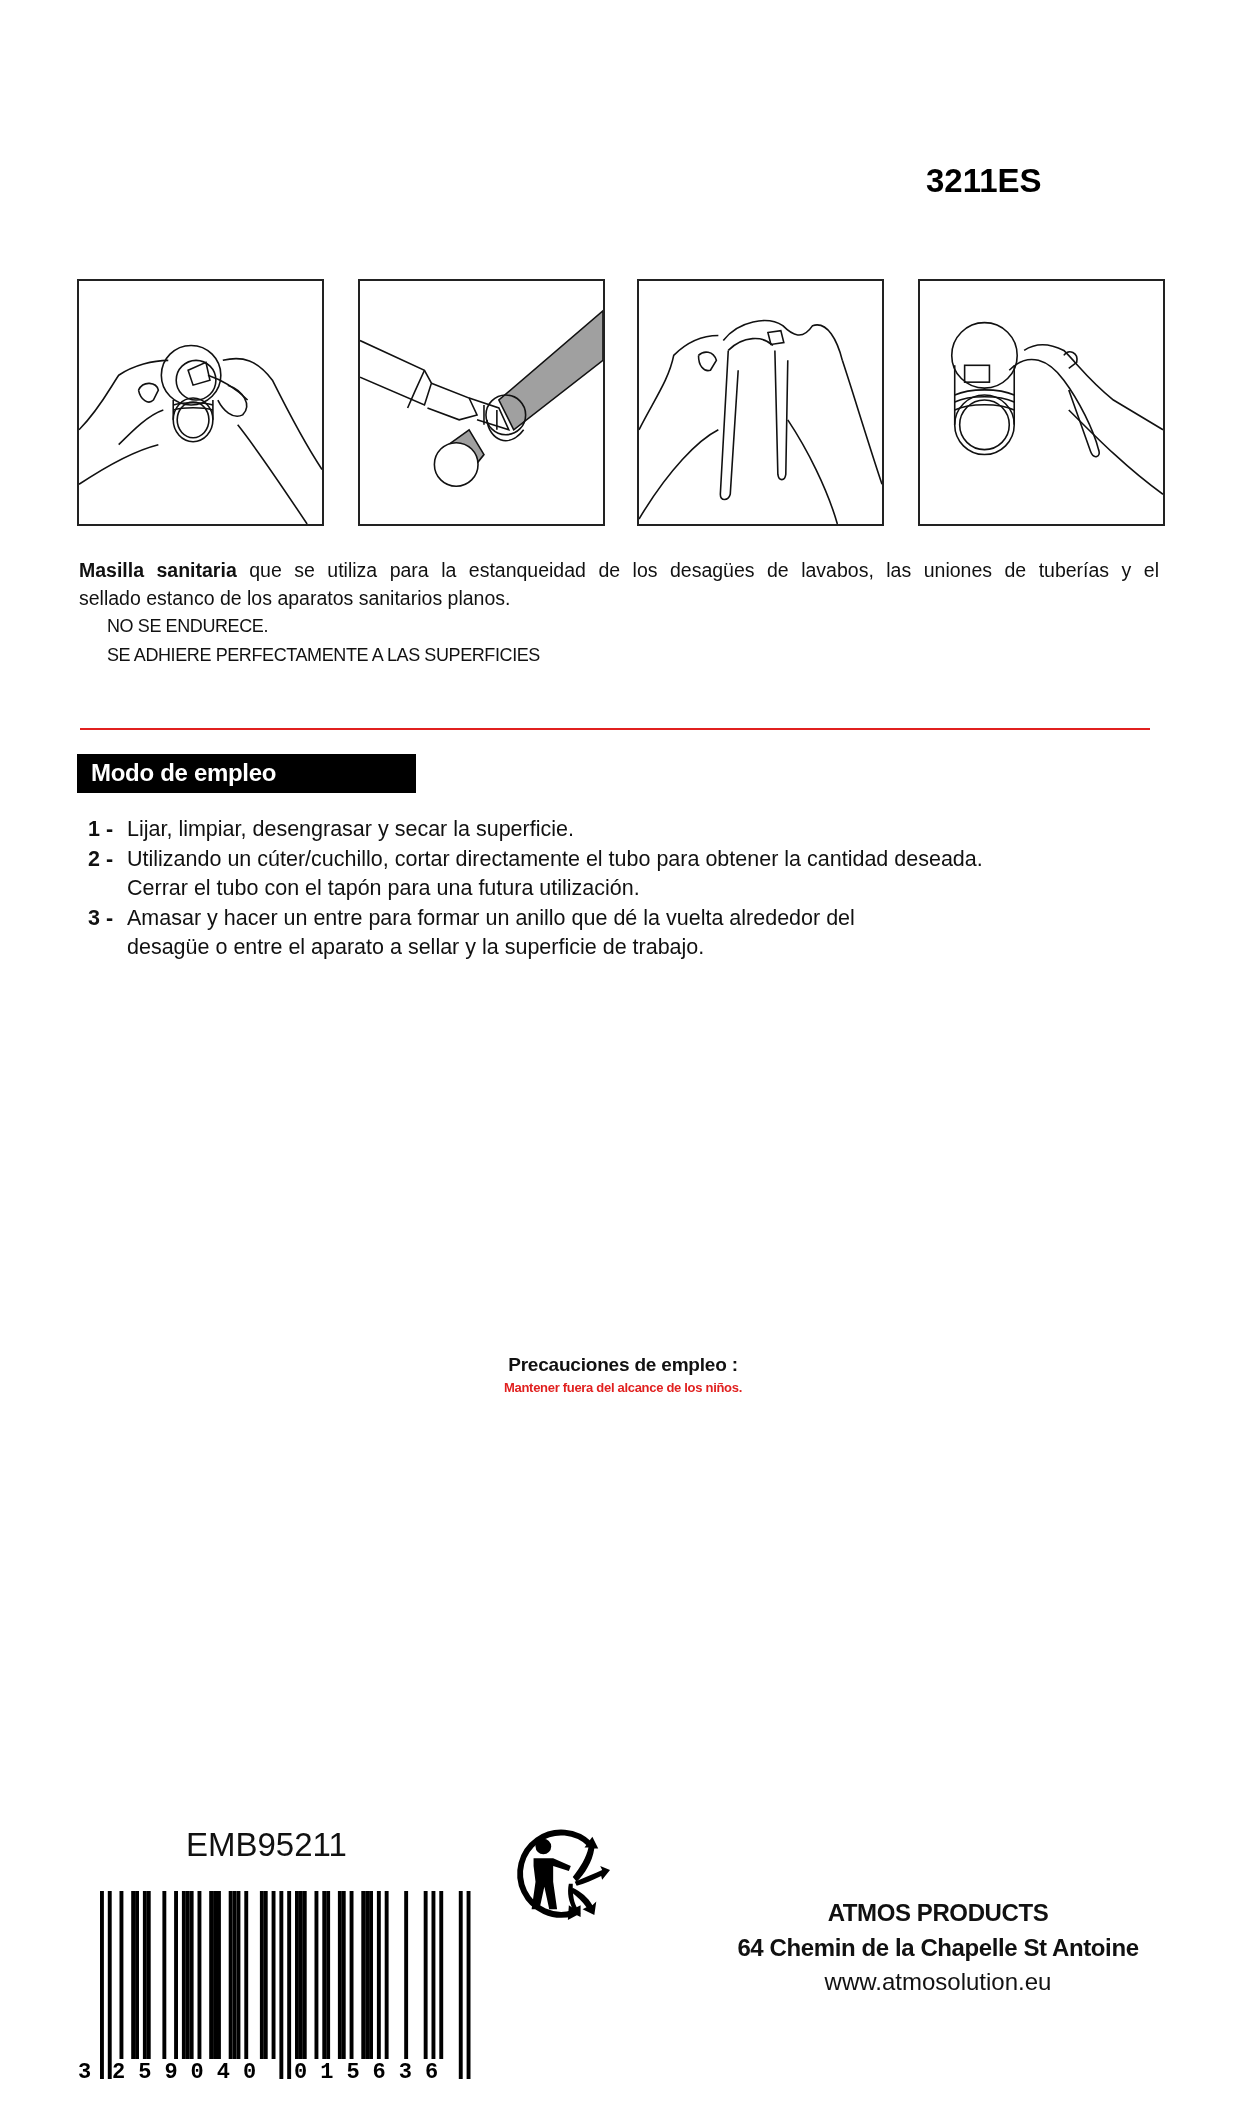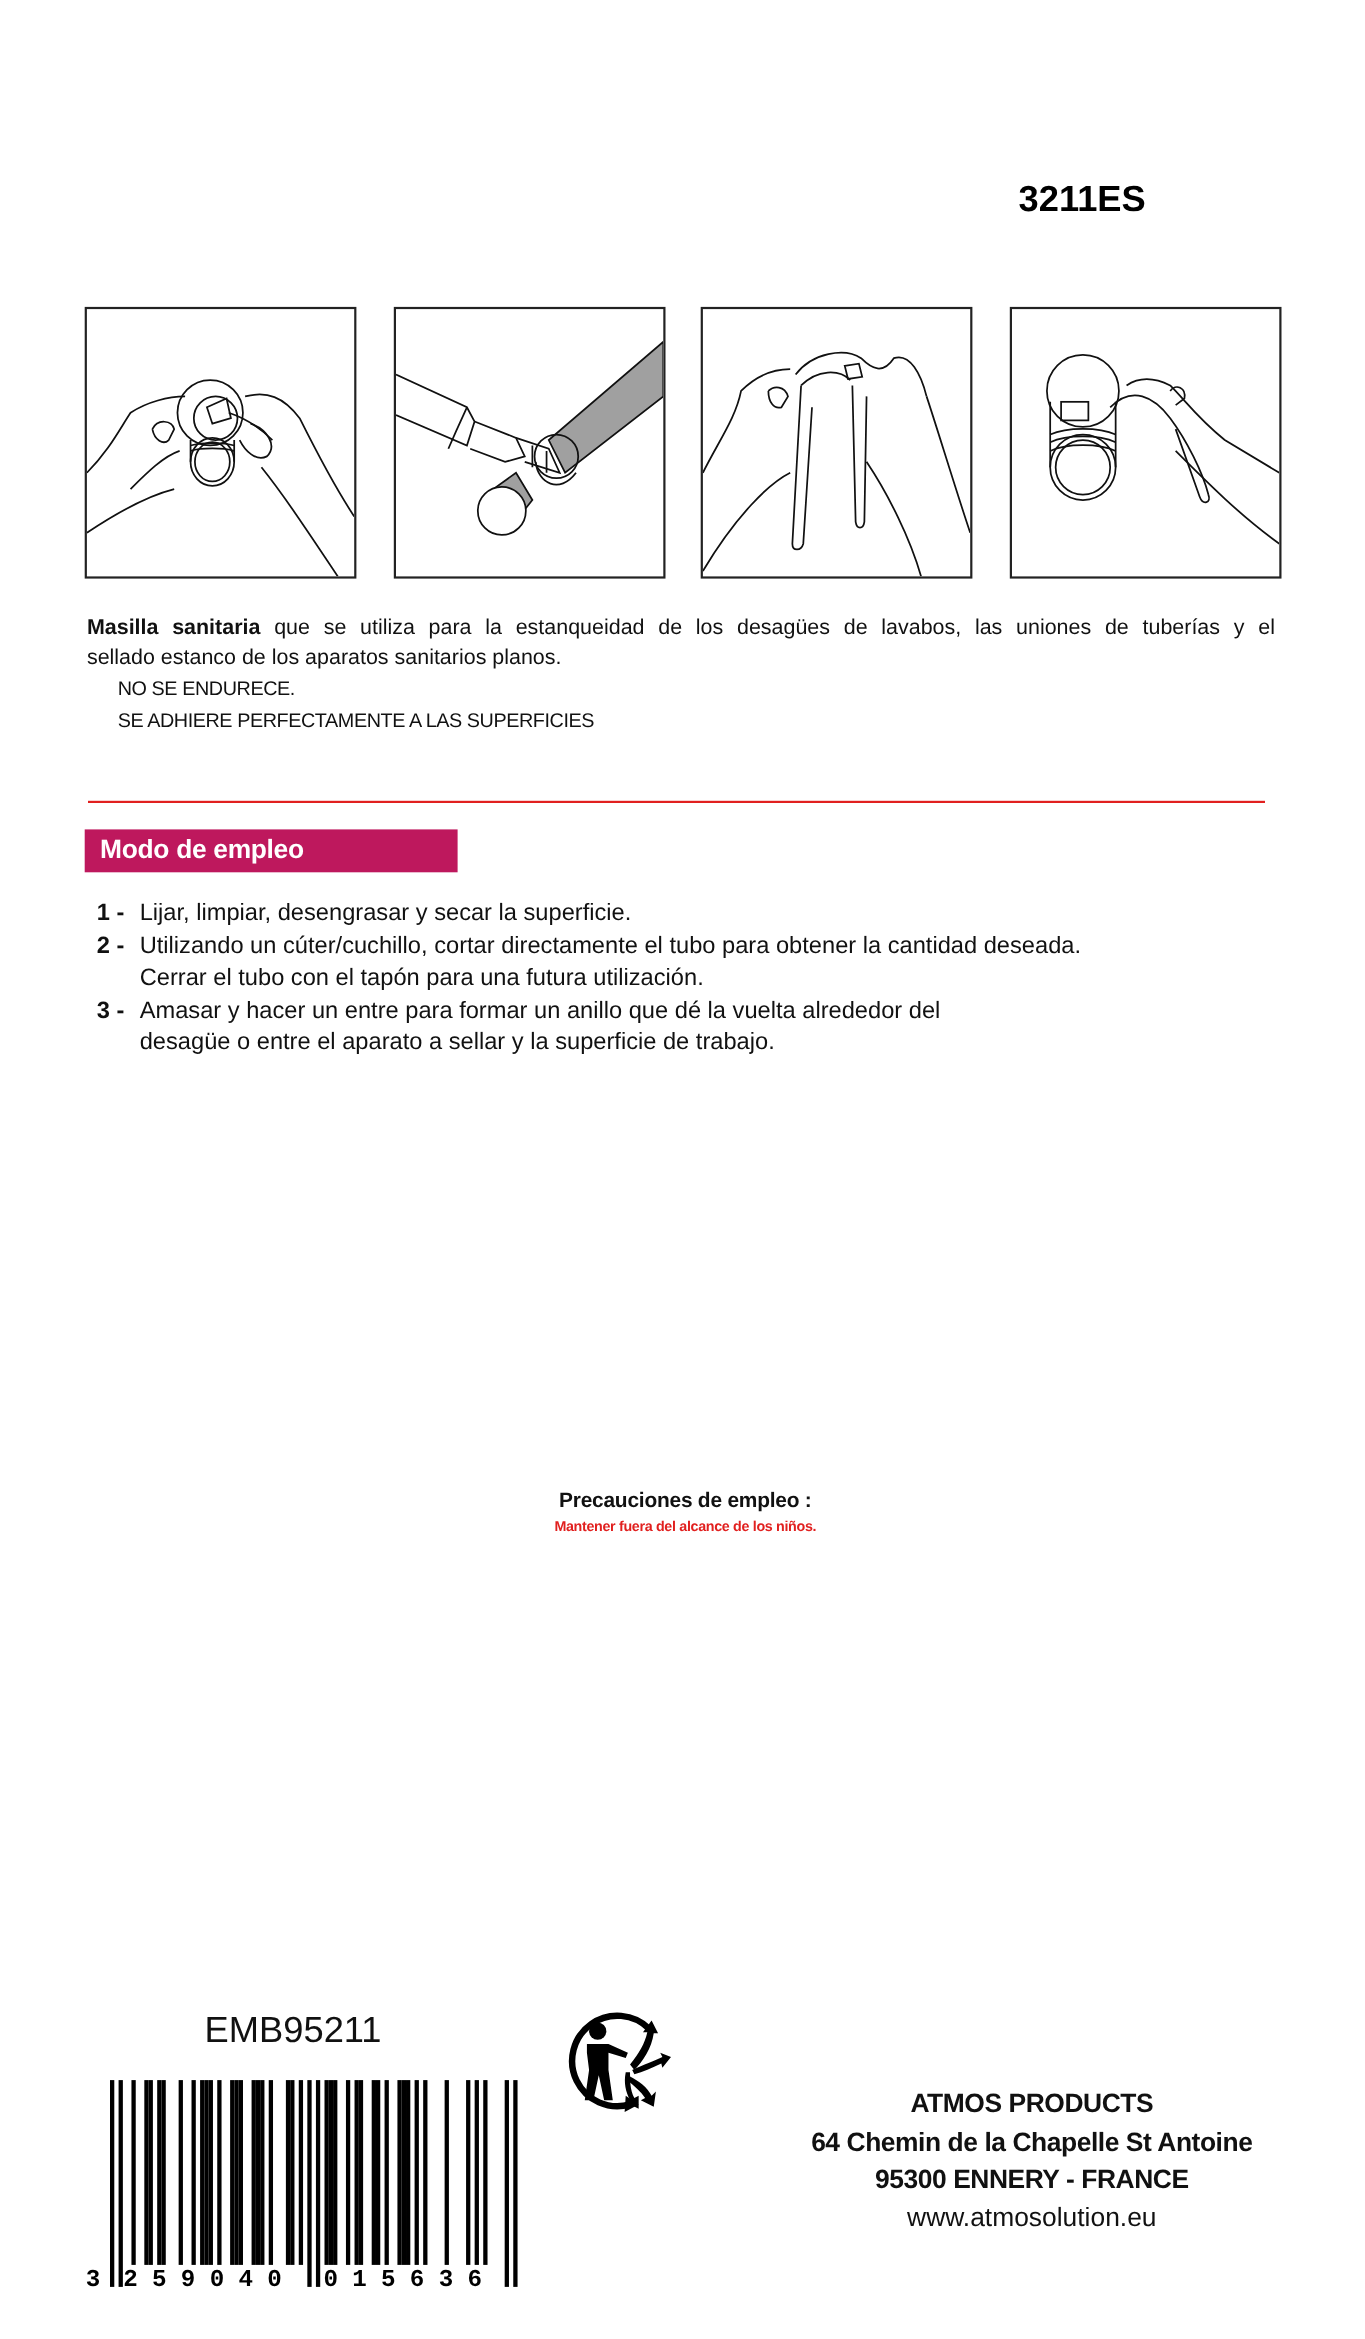--- a/index.html
+++ b/index.html
@@ -12,21 +12,21 @@
   .panel { position: absolute; top: 279px; width: 243px; height: 243px; border: 2px solid #222; background: #fff; overflow: hidden; }
   .panel svg { width: 100%; height: 100%; display: block; }
 
   .intro { left: 79px; top: 556px; width: 1080px; font-size: 19.5px; line-height: 28px; text-align: justify; text-align-last: left; color: #111; }
   .intro .line { display: block; }
   .intro .caps { font-size: 18px; line-height: 29px; letter-spacing: -0.4px; margin-left: 28px; }
   .intro b { font-weight: bold; }
 
   .divider { left: 80px; top: 728px; width: 1070px; height: 2px; background: #e1201f; }
 
-  .section-head { left: 77px; top: 754px; width: 339px; height: 39px; background: #be185d; }
+  .section-head { left: 77px; top: 754px; width: 339px; height: 39px; background: #000000; }
   .section-head span { position: absolute; left: 14px; top: 5px; color: #fff; font-size: 24px; font-weight: bold; letter-spacing: -0.3px; }
 
   .steps { left: 88px; top: 815px; font-size: 21.5px; line-height: 29.5px; color: #111; }
   .step { display: flex; }
   .step .num { width: 39px; font-weight: bold; white-space: nowrap; }
   .step .txt { white-space: nowrap; }
   .prec-title { top: 1354px; left: 0; width: 1246px; text-align: center; font-size: 19px; font-weight: bold; color: #111; letter-spacing: -0.2px; }
   .prec-sub { top: 1380px; left: 0; width: 1246px; text-align: center; font-size: 13px; font-weight: bold; color: #e1201f; letter-spacing: -0.3px; }
 
   .emb { left: 186px; top: 1826px; font-size: 33px; color: #111; font-family: "Liberation Sans", sans-serif; }
@@ -215,15 +215,14 @@
     <path d="M62 55 C70 45 76 35 78 25 L74 25 L82 14 L88 26 L84 26 C82 40 74 52 66 60 Z" fill="#000"></path>
     <path d="M64 60 C75 55 84 52 92 48 L90 44 L100 48 L92 58 L91 54 C82 58 74 62 66 64 Z" fill="#000"></path>
     <path d="M62 66 C70 70 78 76 82 84 L86 80 L84 94 L72 88 L76 86 C72 80 66 75 60 70 Z" fill="#000"></path>
     <path d="M58 62 C56 72 58 80 62 88 L58 90 L70 96 L70 84 L66 86 C62 78 62 70 62 62 Z" fill="#000"></path>
   </svg>
 </div>
 
 <div class="abs address">
   <div class="b">ATMOS PRODUCTS</div>
   <div class="b">64 Chemin de la Chapelle St Antoine</div>
-  <div class="b">95300 ENNERY - FRANCE</div>
   <div>www.atmosolution.eu</div>
 </div>
 
 </body></html>

